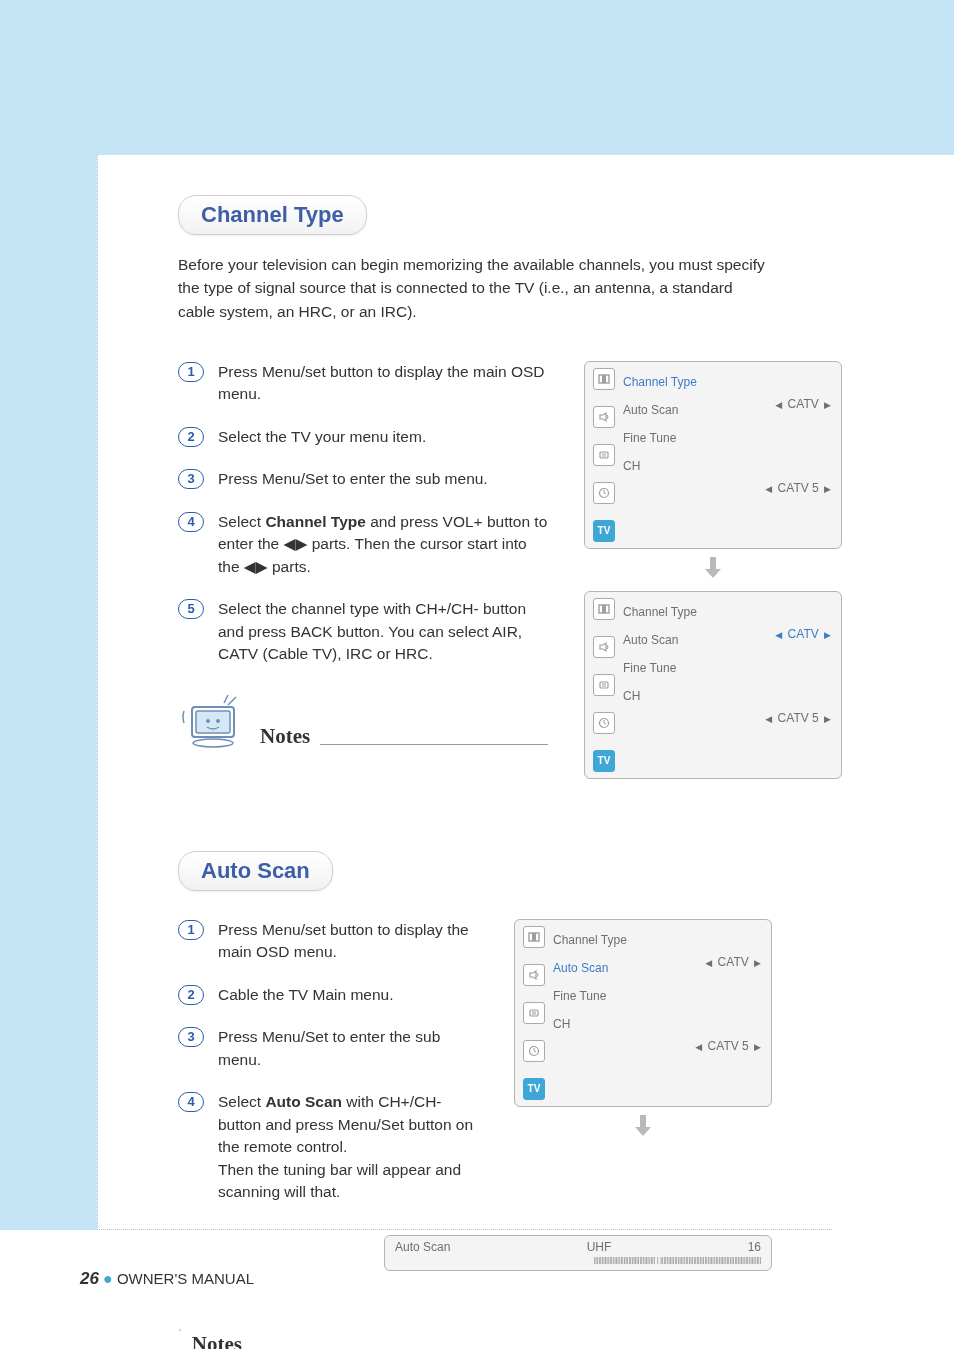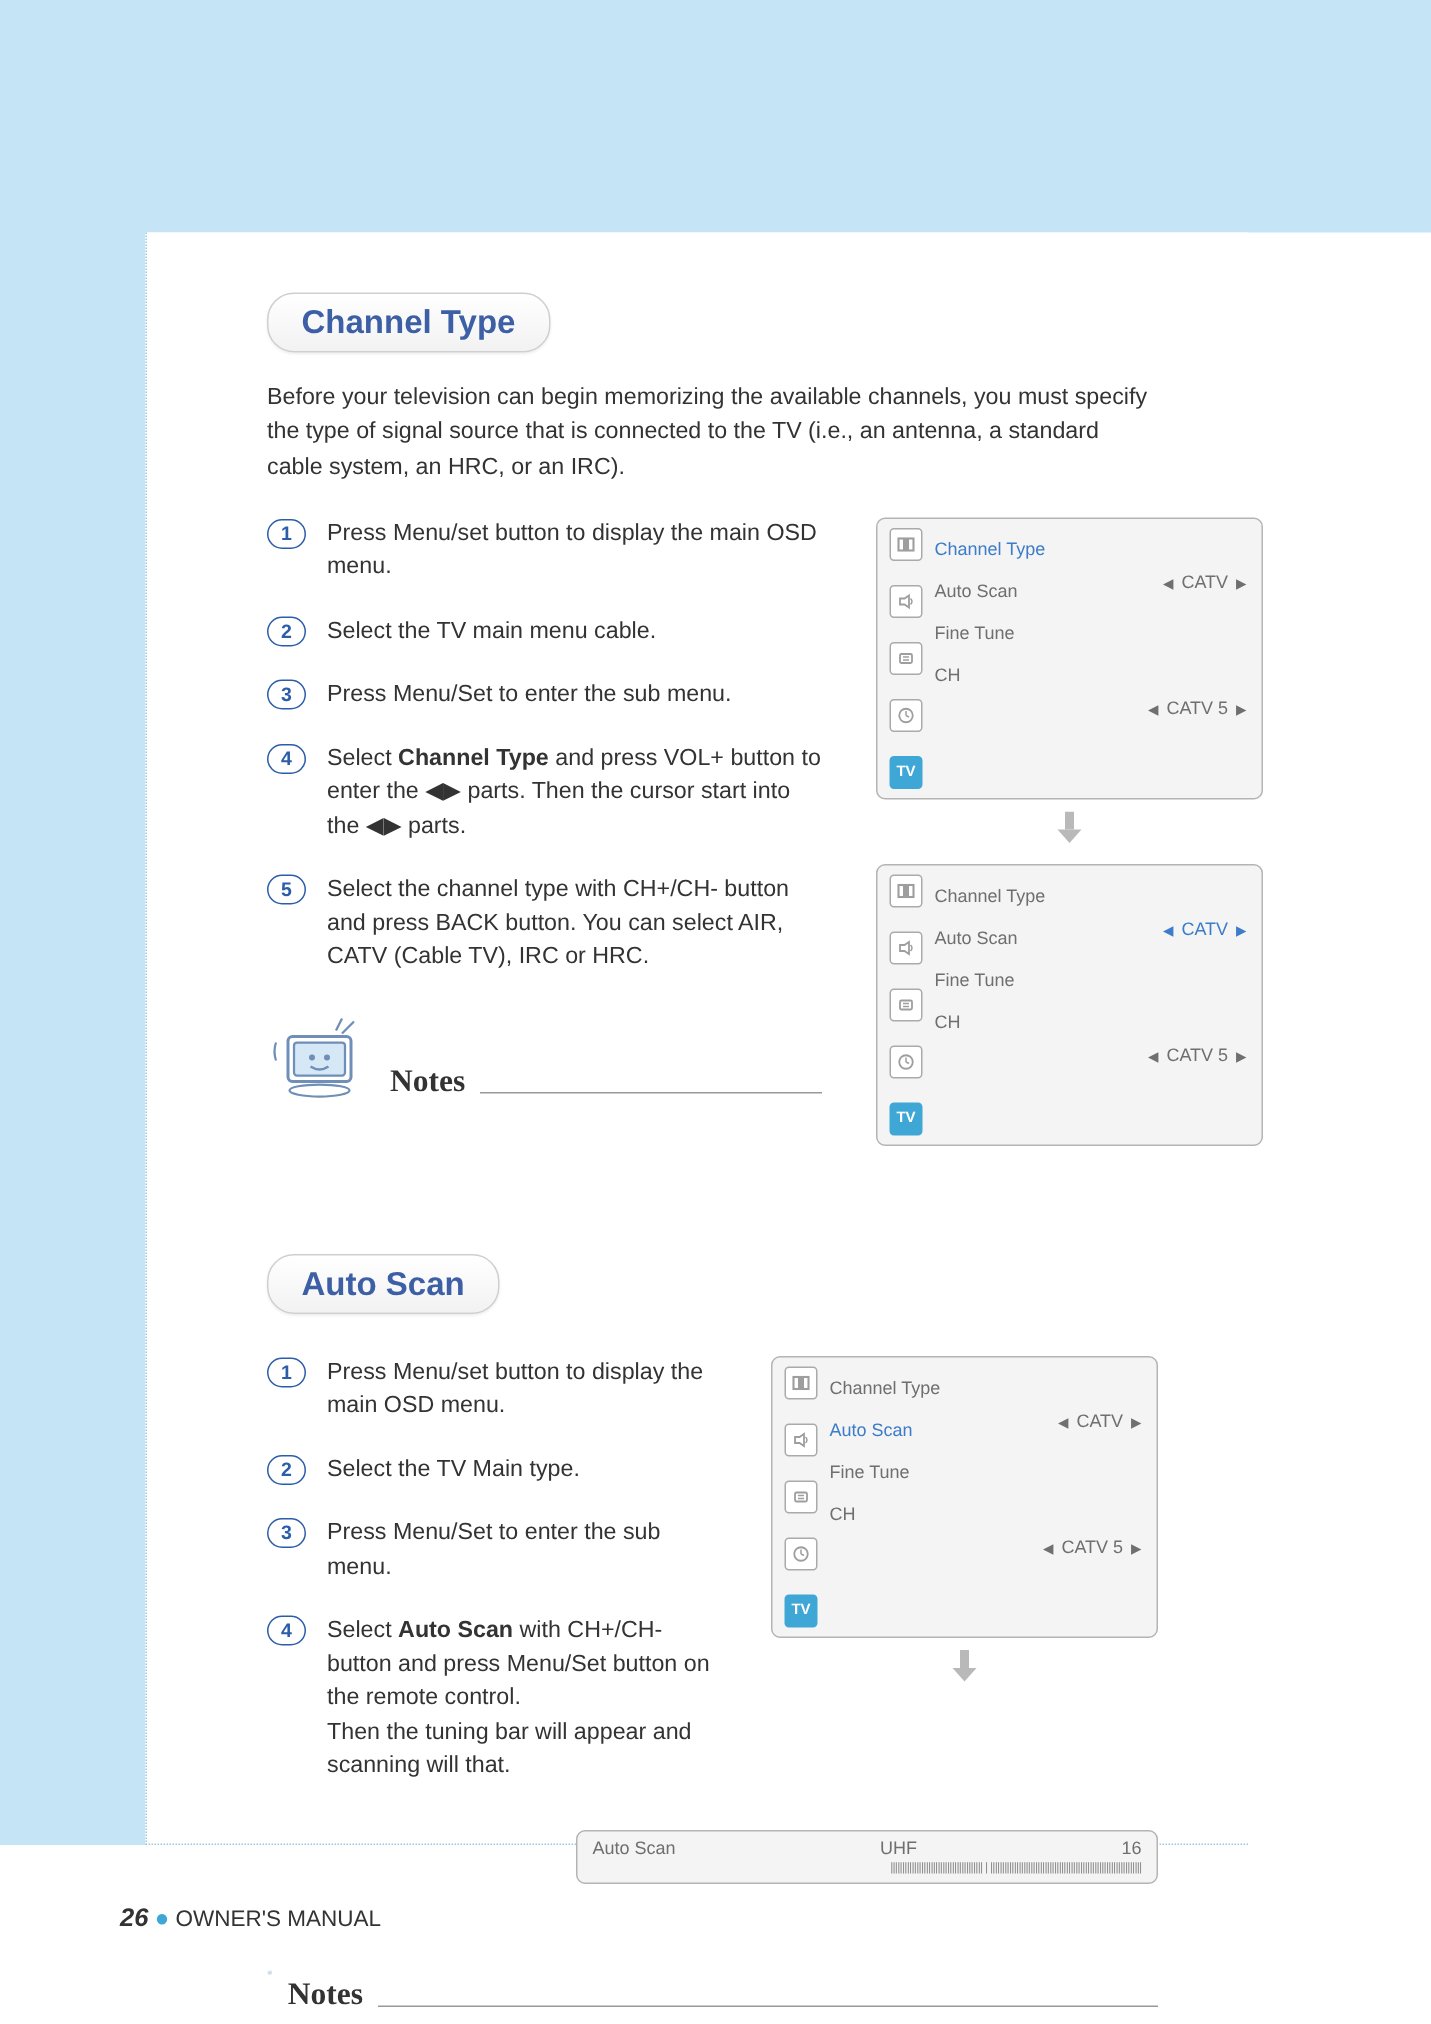--- a/index.html
+++ b/index.html
@@ -48,21 +48,21 @@
     font-weight: bold;
     color: #3d5fa6;
     background: linear-gradient(#fff, #f2f2f2);
     box-shadow: 0 1px 2px rgba(0,0,0,0.08);
     margin-bottom: 18px;
   }
   .intro-text {
     font-size: 15.5px;
     color: #333;
     line-height: 1.5;
-    margin: 0 0 22px 0;
+    margin: 0 0 38px 0;
   }
   .cols {
     display: flex;
     gap: 36px;
     align-items: flex-start;
   }
   .left-col { flex: 1; }
   .right-col { width: 258px; flex-shrink: 0; }
   .step {
     display: flex;
@@ -220,21 +220,21 @@
     <div class="cols">
       <div class="left-col">
 
         <div class="step">
           <div class="step-num">1</div>
           <div class="step-text">Press Menu/set button to display the main OSD menu.</div>
         </div>
 
         <div class="step">
           <div class="step-num">2</div>
-          <div class="step-text">Select the TV main menu cable.</div>
+          <div class="step-text">Select the TV your menu item.</div>
         </div>
 
         <div class="step">
           <div class="step-num">3</div>
           <div class="step-text">Press Menu/Set to enter the sub menu.</div>
         </div>
 
         <div class="step">
           <div class="step-num">4</div>
           <div class="step-text">
@@ -384,21 +384,21 @@
     <div class="cols">
       <div class="left-col" style="padding-top:10px;">
 
         <div class="step">
           <div class="step-num">1</div>
           <div class="step-text">Press Menu/set button to display the main OSD menu.</div>
         </div>
 
         <div class="step">
           <div class="step-num">2</div>
-          <div class="step-text">Select the TV Main type.</div>
+          <div class="step-text">Cable the TV Main menu.</div>
         </div>
 
         <div class="step">
           <div class="step-num">3</div>
           <div class="step-text">Press Menu/Set to enter the sub menu.</div>
         </div>
 
         <div class="step">
           <div class="step-num">4</div>
           <div class="step-text">

